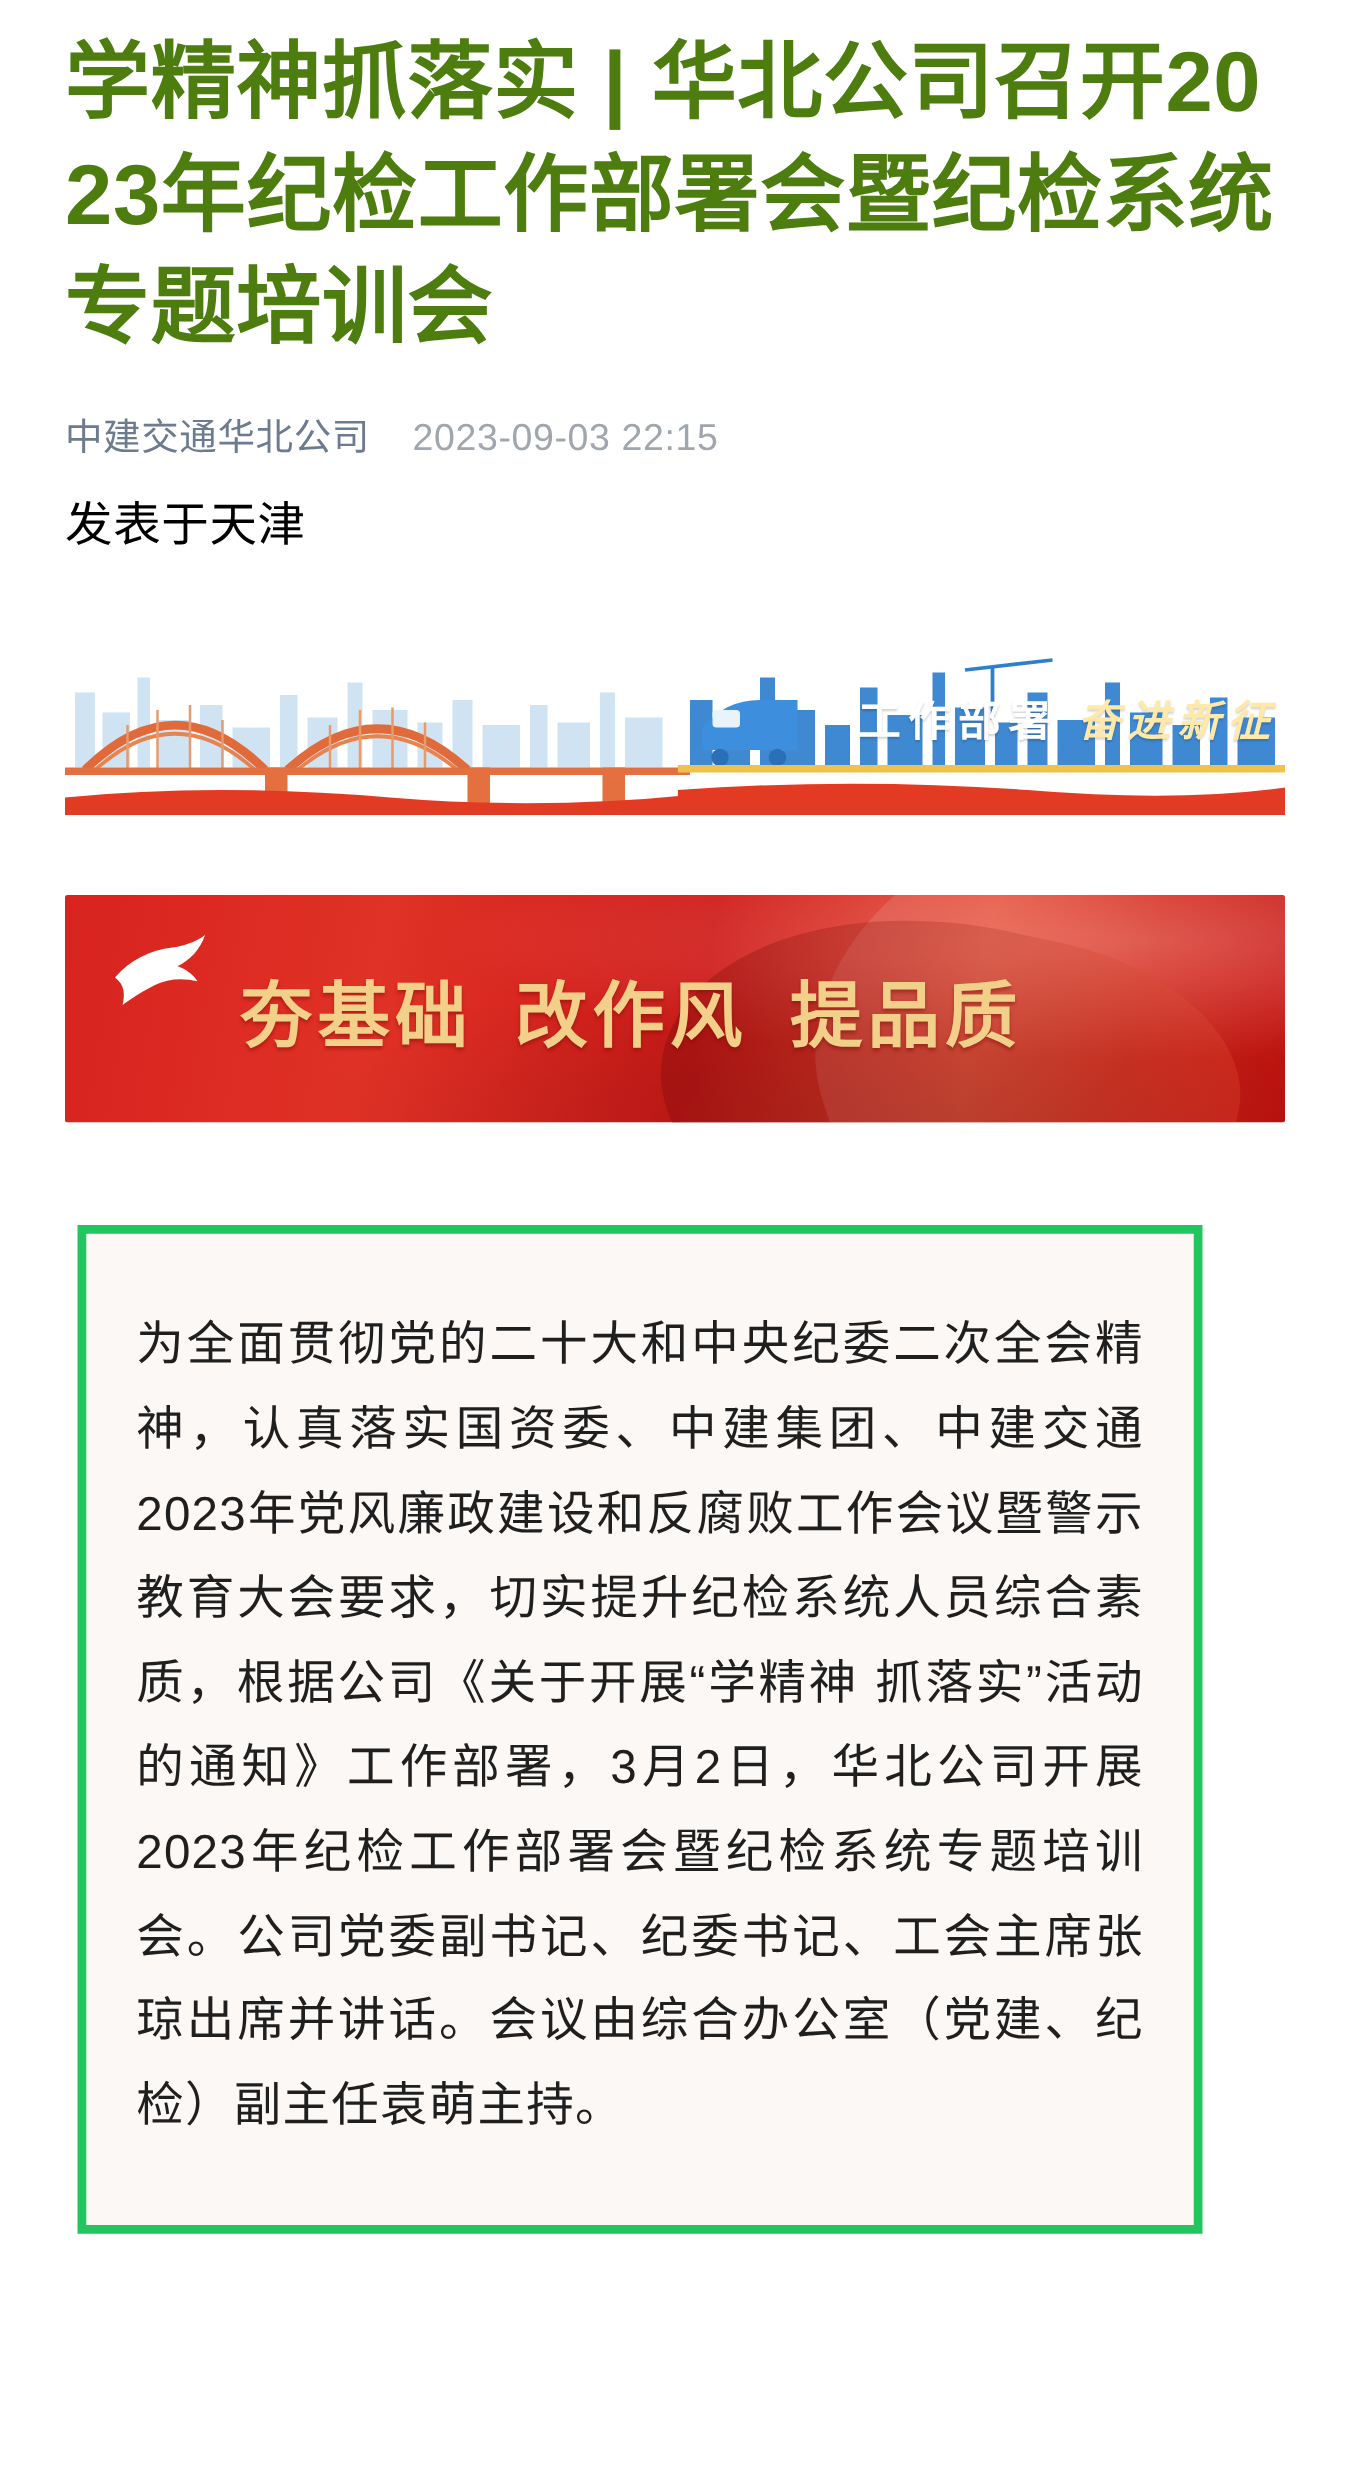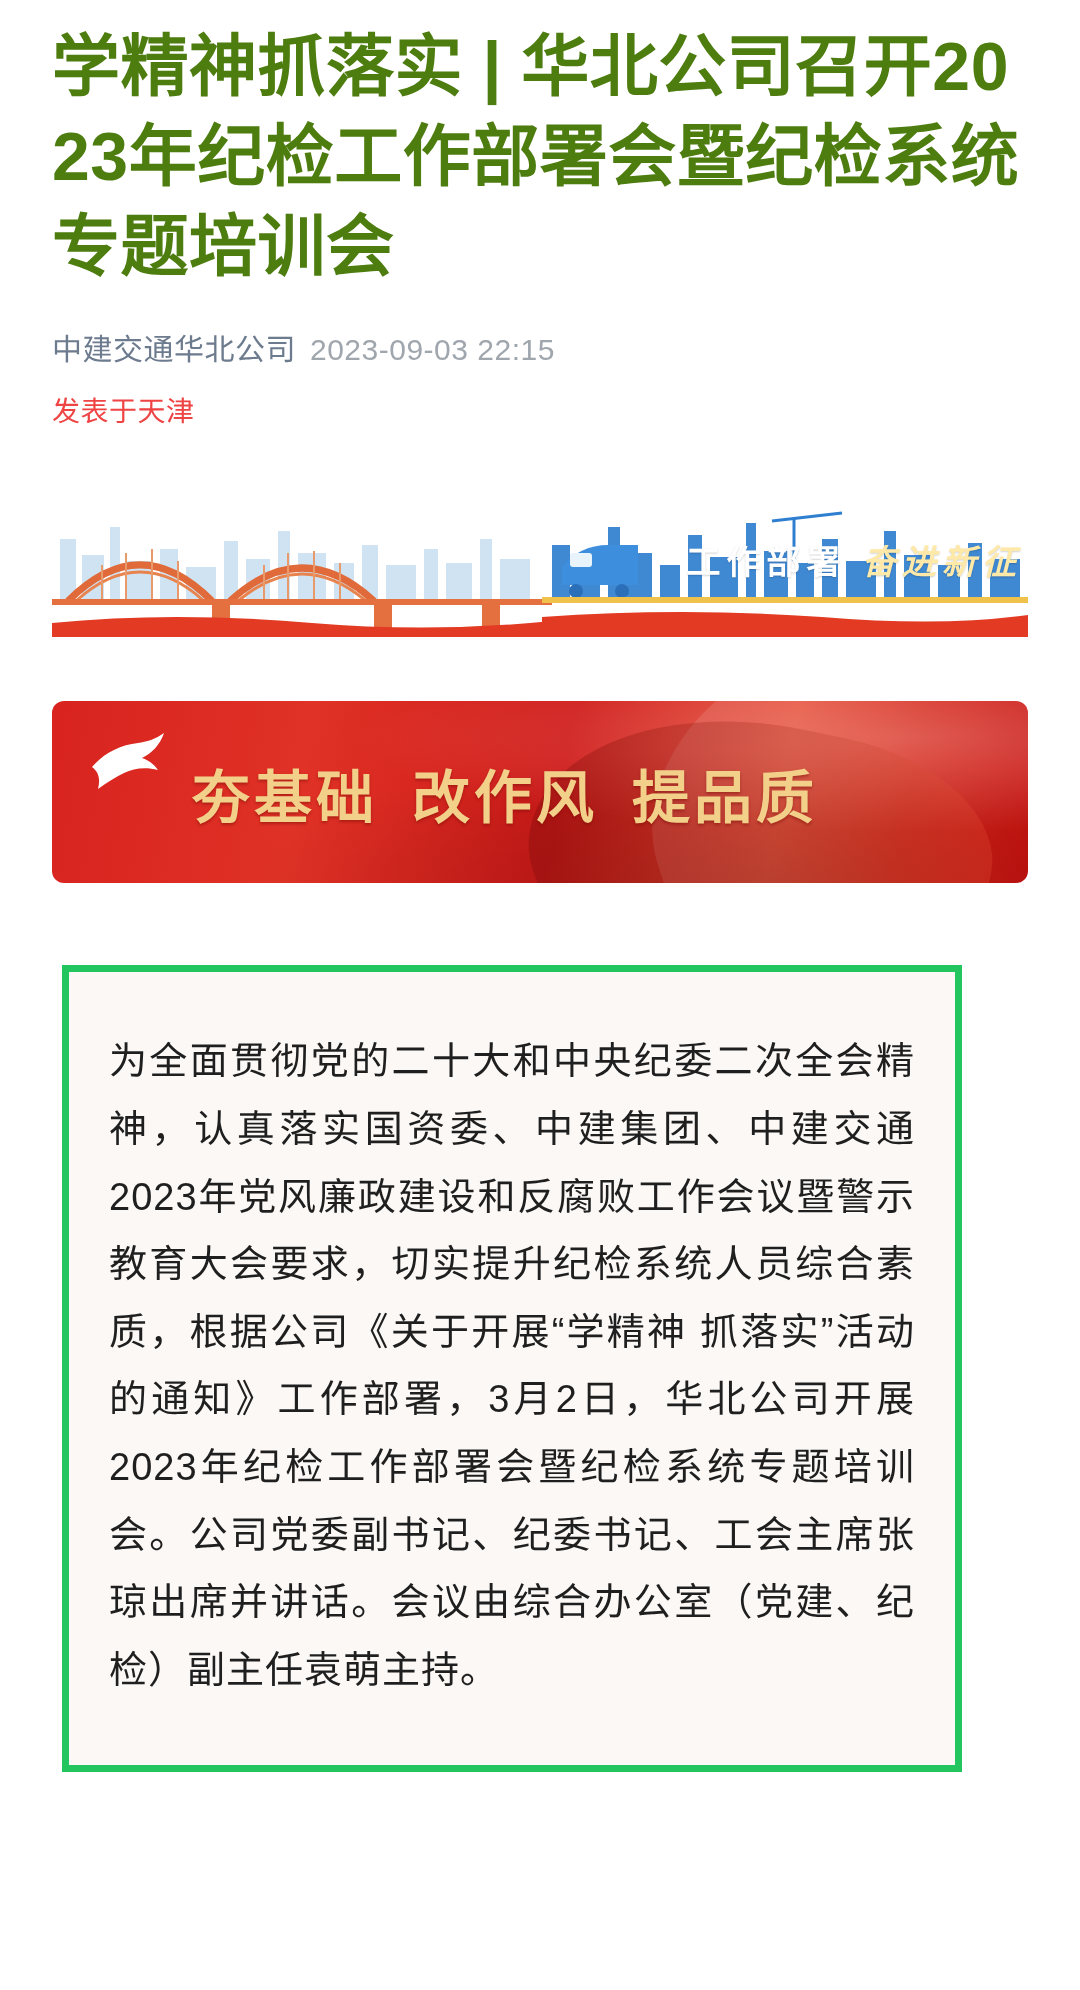--- a/index.html
+++ b/index.html
@@ -24,36 +24,36 @@
     font-weight: 700;
     color: #4d7c0f;
     letter-spacing: 0.5px;
     padding-top: 22px;
     margin: 0 0 34px 0;
     word-break: break-all;
   }
   .meta-row {
     display: flex;
     align-items: baseline;
-    gap: 14px;
+    gap: 34px;
     margin-bottom: 20px;
   }
   .meta-account {
     font-size: 30px;
     color: #6d7b8e;
     letter-spacing: 0.5px;
   }
   .meta-date {
     font-size: 30px;
     color: #a0a6ad;
     letter-spacing: 0.5px;
   }
   .meta-location {
-    font-size: 28px;
-    color: #ef4444;
+    font-size: 38px;
+    color: #000000;
     letter-spacing: 0.5px;
     margin-bottom: 12px;
   }
 
   
   .banner-skyline {
     position: relative;
     width: 976px;
     height: 132px;
     margin-top: 76px;
@@ -84,21 +84,21 @@
     text-shadow: 0 1px 2px rgba(0,0,0,.18);
   }
   .banner-slogan .sl2 { color:#ffe9a8;font-style:italic; }
 
   
   .banner-red {
     position: relative;
     width: 976px;
     height: 182px;
     margin-top: 64px;
-    border-radius: 12px;
+    border-radius: 2px;
     background:
       radial-gradient(ellipse at 88% 20%, rgba(255,255,255,0.22) 0%, rgba(255,255,255,0) 46%),
       radial-gradient(ellipse at 72% 100%, rgba(0,0,0,0.18) 0%, rgba(0,0,0,0) 52%),
       linear-gradient(100deg, #d8231f 0%, #e03226 26%, #cf1a18 52%, #e4452f 74%, #c8120f 100%);
     overflow: hidden;
   }
   .banner-red .wave {
     position: absolute;
     right: -40px; top: -60px;
     width: 420px; height: 320px;

